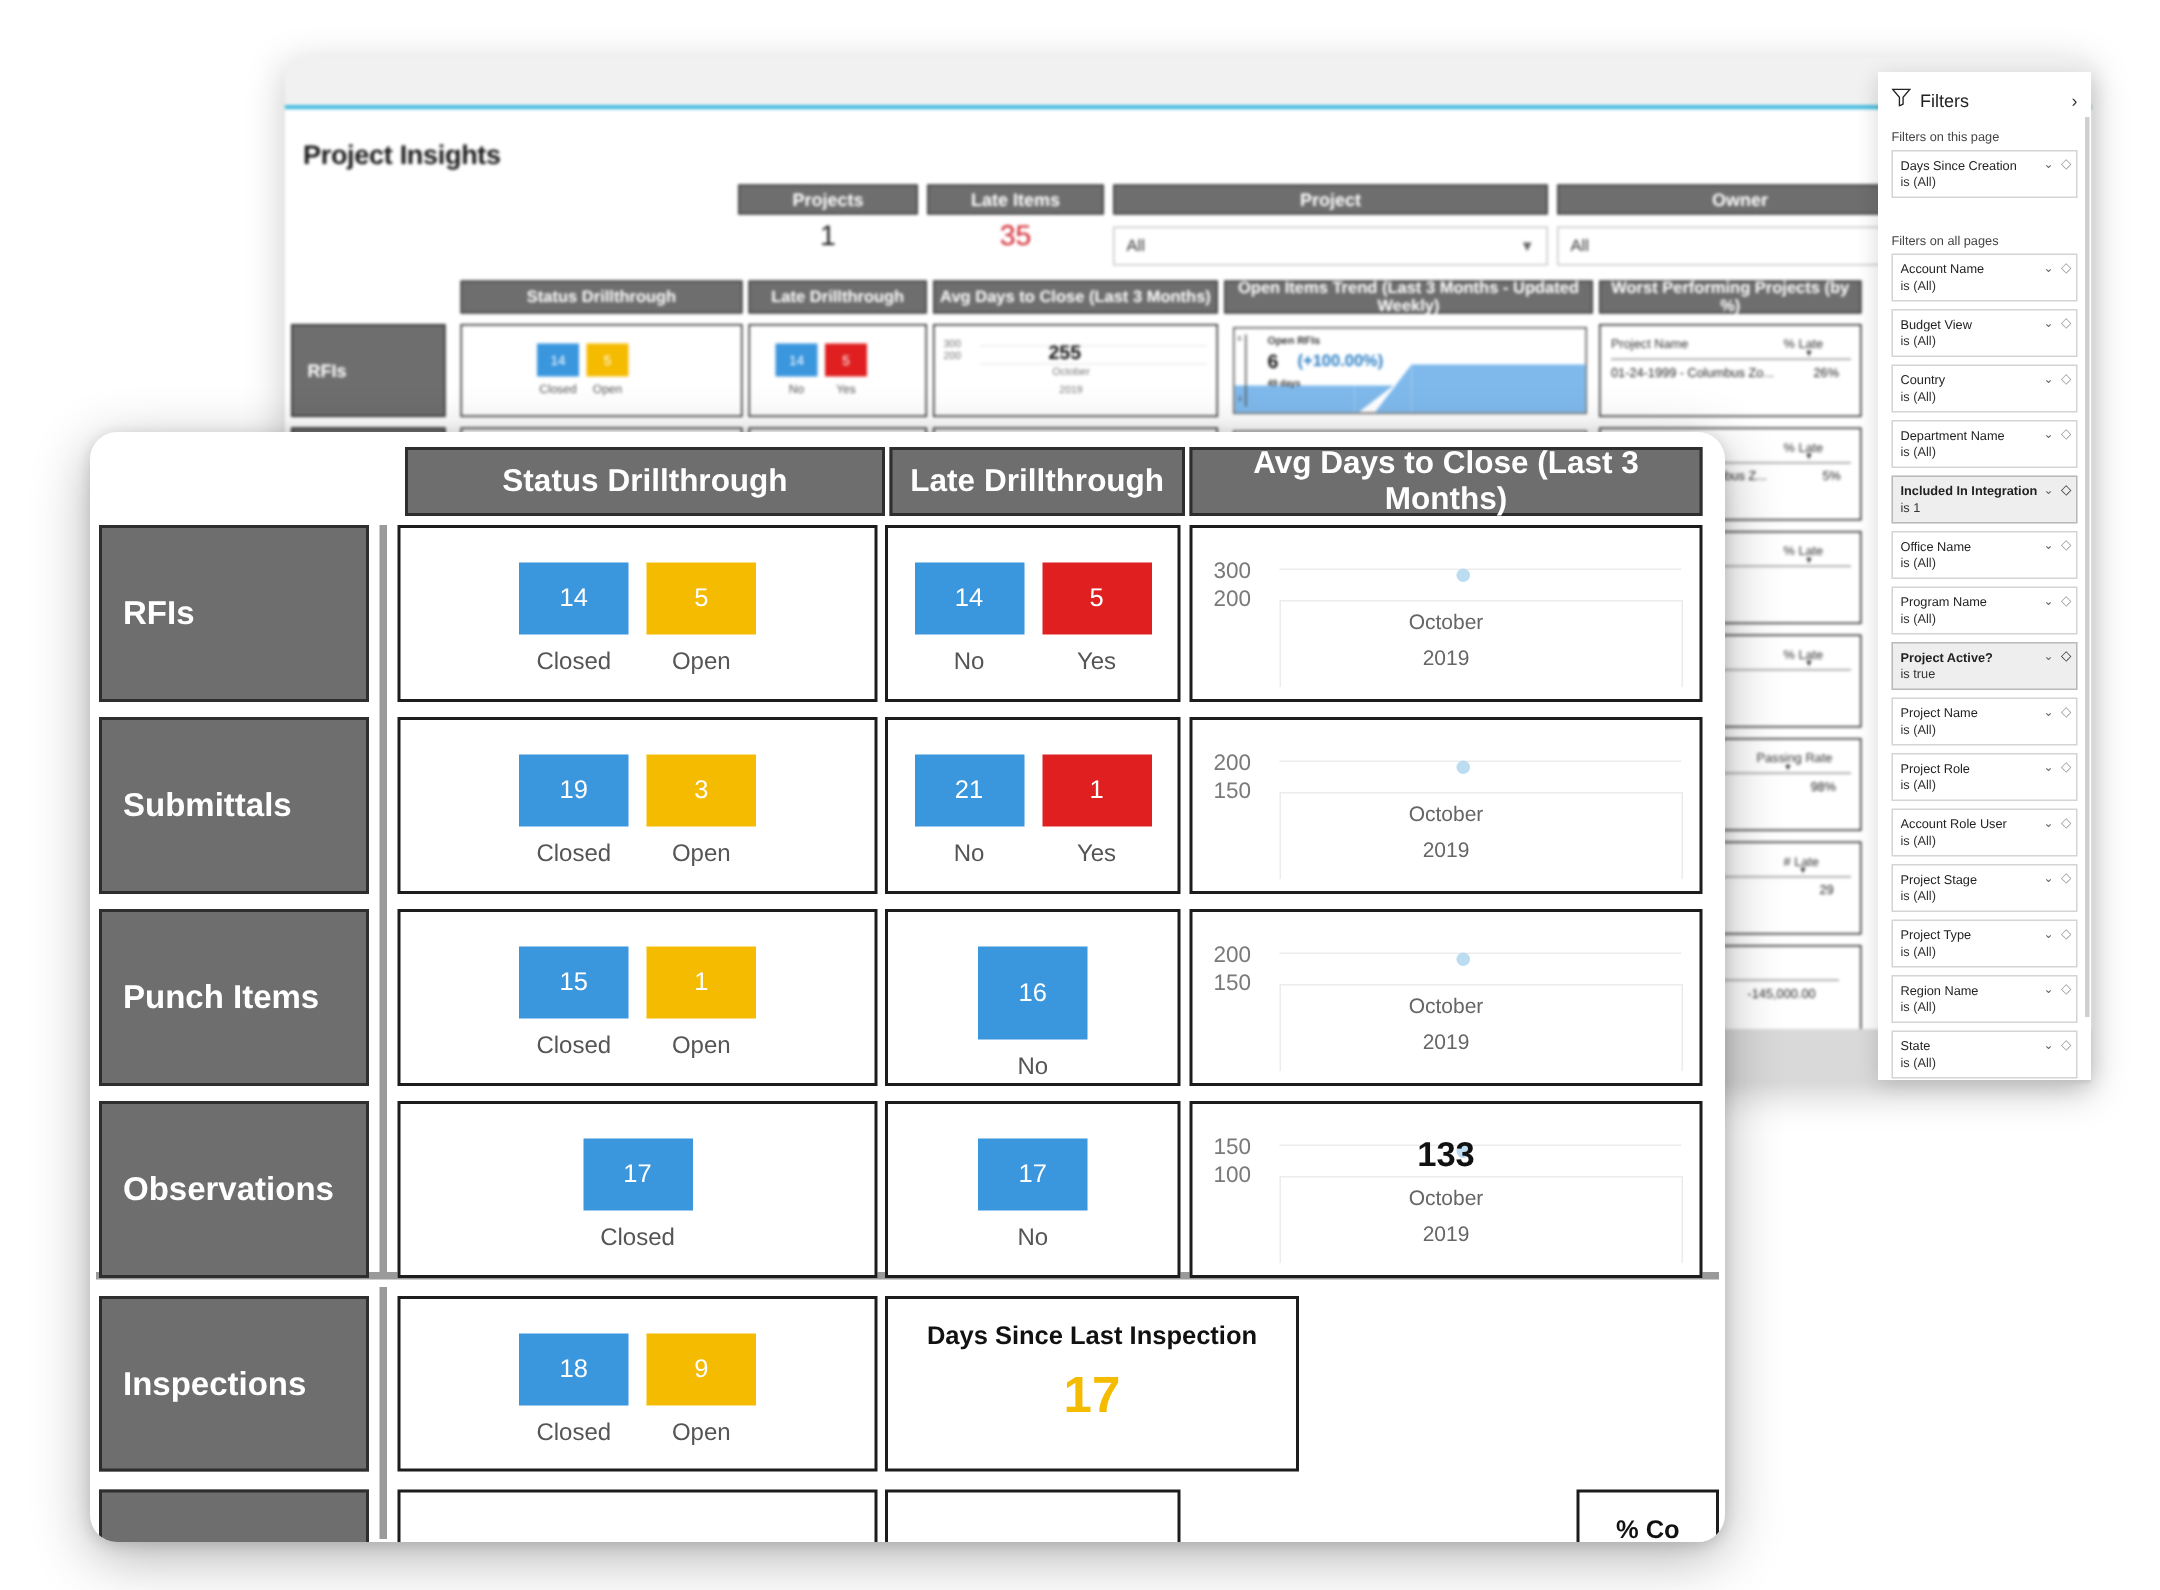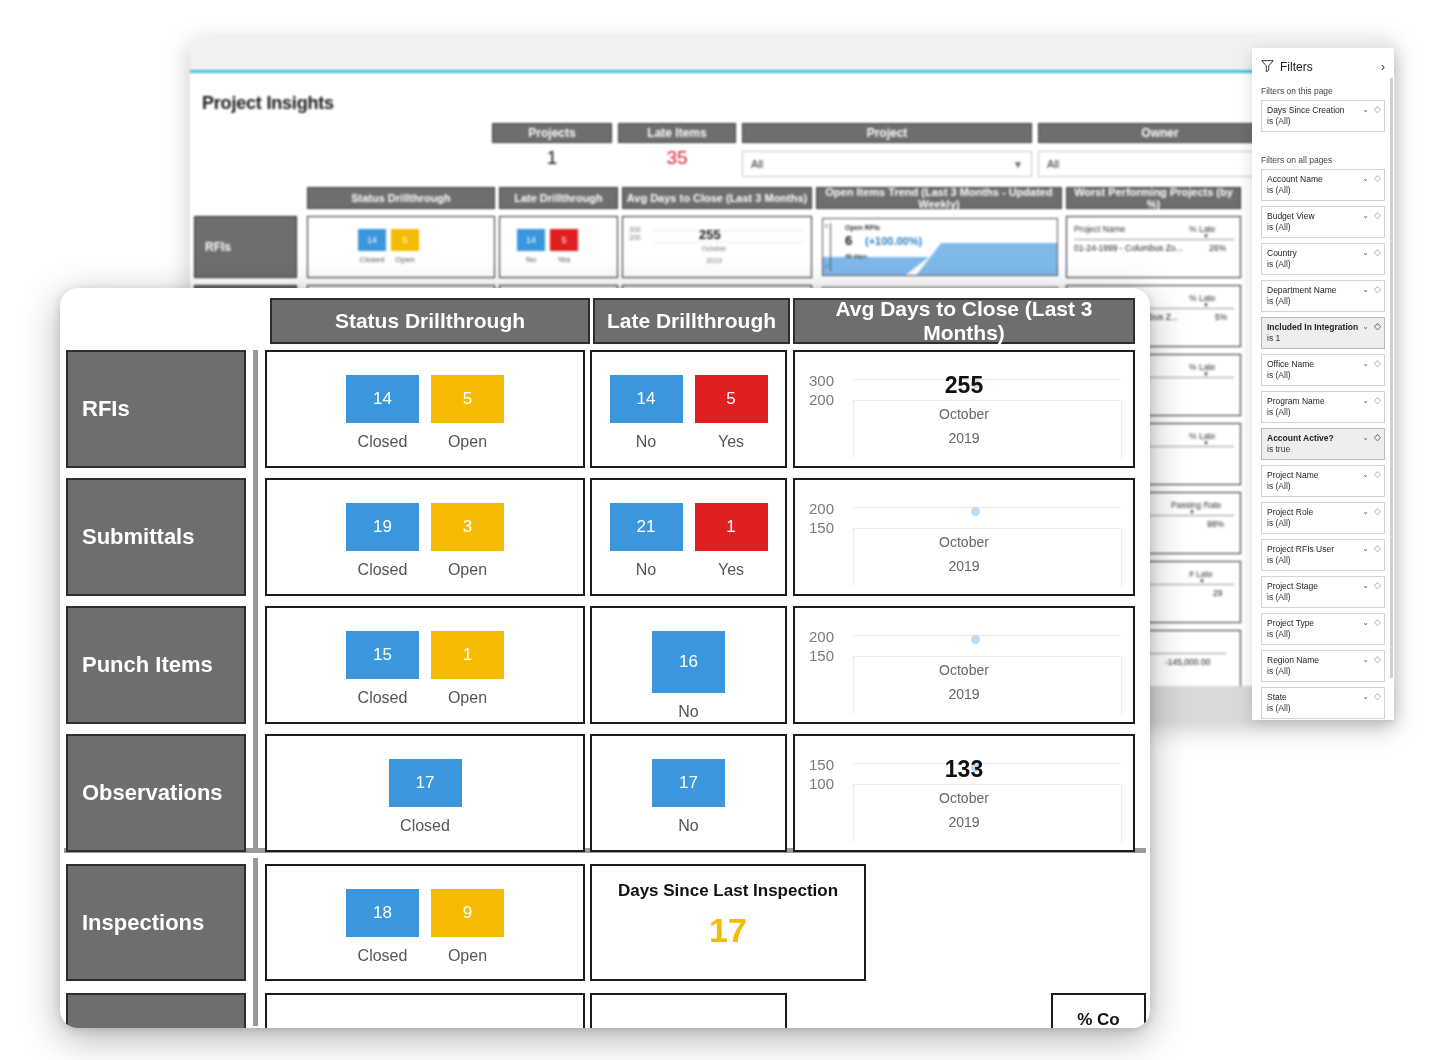--- a/index.html
+++ b/index.html
@@ -436,39 +436,39 @@
           <span class="fchev">⌄</span>
           <span class="ferase">◇</span>
         </div>
         <div class="fcard">
           <div class="fname">Program Name</div>
           <div class="fval">is (All)</div>
           <span class="fchev">⌄</span>
           <span class="ferase">◇</span>
         </div>
         <div class="fcard active">
-          <div class="fname">Account Active?</div>
+          <div class="fname">Project Active?</div>
           <div class="fval">is true</div>
           <span class="fchev">⌄</span>
           <span class="ferase">◇</span>
         </div>
         <div class="fcard">
           <div class="fname">Project Name</div>
           <div class="fval">is (All)</div>
           <span class="fchev">⌄</span>
           <span class="ferase">◇</span>
         </div>
         <div class="fcard">
           <div class="fname">Project Role</div>
           <div class="fval">is (All)</div>
           <span class="fchev">⌄</span>
           <span class="ferase">◇</span>
         </div>
         <div class="fcard">
-          <div class="fname">Project RFIs User</div>
+          <div class="fname">Account Role User</div>
           <div class="fval">is (All)</div>
           <span class="fchev">⌄</span>
           <span class="ferase">◇</span>
         </div>
         <div class="fcard">
           <div class="fname">Project Stage</div>
           <div class="fval">is (All)</div>
           <span class="fchev">⌄</span>
           <span class="ferase">◇</span>
         </div>
@@ -530,21 +530,20 @@
             </div>
           </div>
         </div>
         <div class="fg-card" style="left: 733px; top: 62px; width: 342px; height: 118px;">
           <div class="ax" style="left:14px;top:20px;"><span>300</span><br><span>200</span></div>
           <div class="gridline" style="left:58px;top:27px;width:268px;"></div>
           <div class="gridline" style="left:58px;top:48px;width:268px;"></div>
           <div class="gridline-v" style="left:58px;top:48px;height:58px;"></div>
           <div class="gridline-v" style="left:326px;top:48px;height:58px;"></div>
           <div class="dotmark" style="left:176px;top:27px;"></div>
-          <div class="bignum" style="top:20px;">255</div>
           <div class="bigsub" style="top:54px;">October</div>
           <div class="bigsub" style="top:78px;">2019</div>
         </div>
         <div class="fg-rowlabel" style="left: 6px; top: 190px; width: 180px; height: 118px;">Submittals</div>
         <div class="fg-card" style="left: 205px; top: 190px; width: 320px; height: 118px;">
           <div class="bars" style="top:23px;">
             <div class="bar-col">
               <div class="bar blue" style="height:48px;">19</div>
               <div class="bar-lbl">Closed</div>
             </div>

